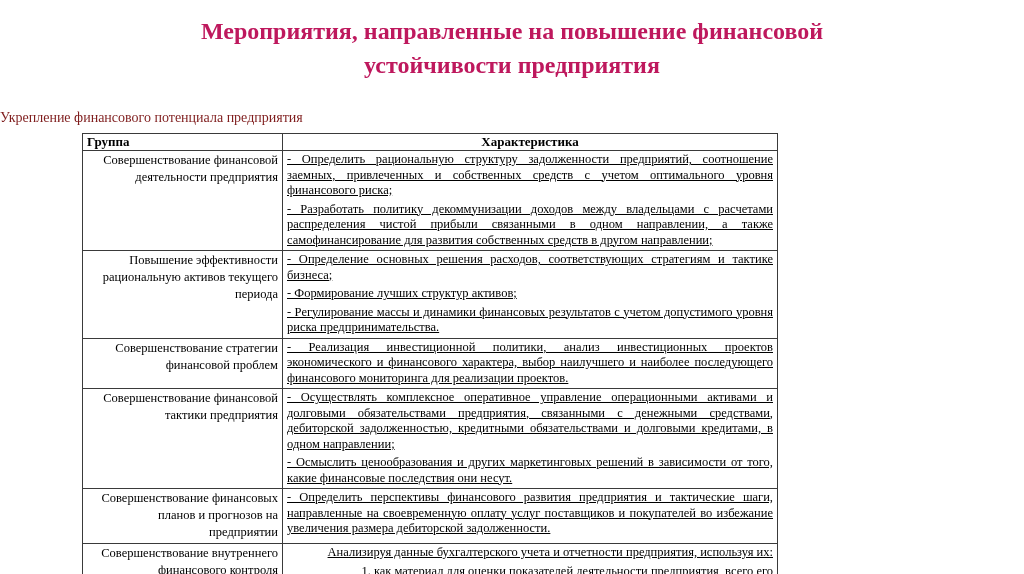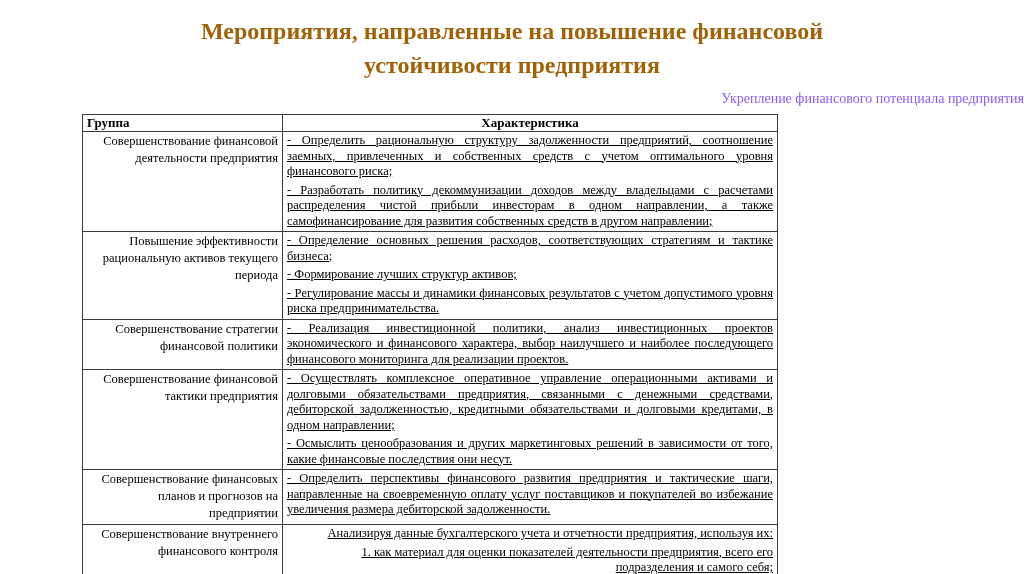--- a/index.html
+++ b/index.html
@@ -19,28 +19,28 @@
     width: 1024px;
     height: 574px;
   }
   h1.doc-title {
     width: 700px;
     margin: 14px auto 0 auto;
     text-align: center;
     font-size: 24px;
     line-height: 34px;
     font-weight: bold;
-    color: #a16207;
+    color: #be185d;
   }
   .table-caption {
-    margin-top: 9px;
-    text-align: right;
+    margin-top: 28px;
+    text-align: left;
     font-size: 14px;
     line-height: 16px;
-    color: #8b5cf6;
+    color: #7f1d1d;
   }
   table.measures {
     border-collapse: collapse;
     table-layout: fixed;
     margin: 7px 0 0 82px;
     width: 696px;
     border: 1px solid #3a3a3a;
     border-bottom: 3px solid #5a5a5a;
   }
   table.measures th,
@@ -90,33 +90,33 @@
       <tr>
         <th class="col-group">Группа</th>
         <th class="col-char">Характеристика</th>
       </tr>
     </thead>
     <tbody>
       <tr class="row-1">
         <td class="group-cell">Совершенствование финансовой деятельности предприятия</td>
         <td class="char-cell">
           <p>- Определить рациональную структуру задолженности предприятий, соотношение заемных, привлеченных и собственных средств с учетом оптимального уровня финансового риска;</p>
-          <p>- Разработать политику декоммунизации доходов между владельцами с расчетами распределения чистой прибыли инвесторам в одном направлении, а также самофинансирование для развития собственных средств в другом направлении;</p>
+          <p>- Разработать политику декоммунизации доходов между владельцами с расчетами распределения чистой прибыли связанными в одном направлении, а также самофинансирование для развития собственных средств в другом направлении;</p>
         </td>
       </tr>
       <tr class="row-2">
         <td class="group-cell">Повышение эффективности рациональную активов текущего периода</td>
         <td class="char-cell">
           <p>- Определение основных решения расходов, соответствующих стратегиям и тактике бизнеса;</p>
           <p>- Формирование лучших структур активов;</p>
           <p>- Регулирование массы и динамики финансовых результатов с учетом допустимого уровня риска предпринимательства.</p>
         </td>
       </tr>
       <tr class="row-3">
-        <td class="group-cell">Совершенствование стратегии финансовой политики</td>
+        <td class="group-cell">Совершенствование стратегии финансовой проблем</td>
         <td class="char-cell">
           <p>- Реализация инвестиционной политики, анализ инвестиционных проектов экономического и финансового характера, выбор наилучшего и наиболее последующего финансового мониторинга для реализации проектов.</p>
         </td>
       </tr>
       <tr class="row-4">
         <td class="group-cell">Совершенствование финансовой тактики предприятия</td>
         <td class="char-cell">
           <p>- Осуществлять комплексное оперативное управление операционными активами и долговыми обязательствами предприятия, связанными с денежными средствами, дебиторской задолженностью, кредитными обязательствами и долговыми кредитами, в одном направлении;</p>
           <p>- Осмыслить ценообразования и других маркетинговых решений в зависимости от того, какие финансовые последствия они несут.</p>
         </td>

